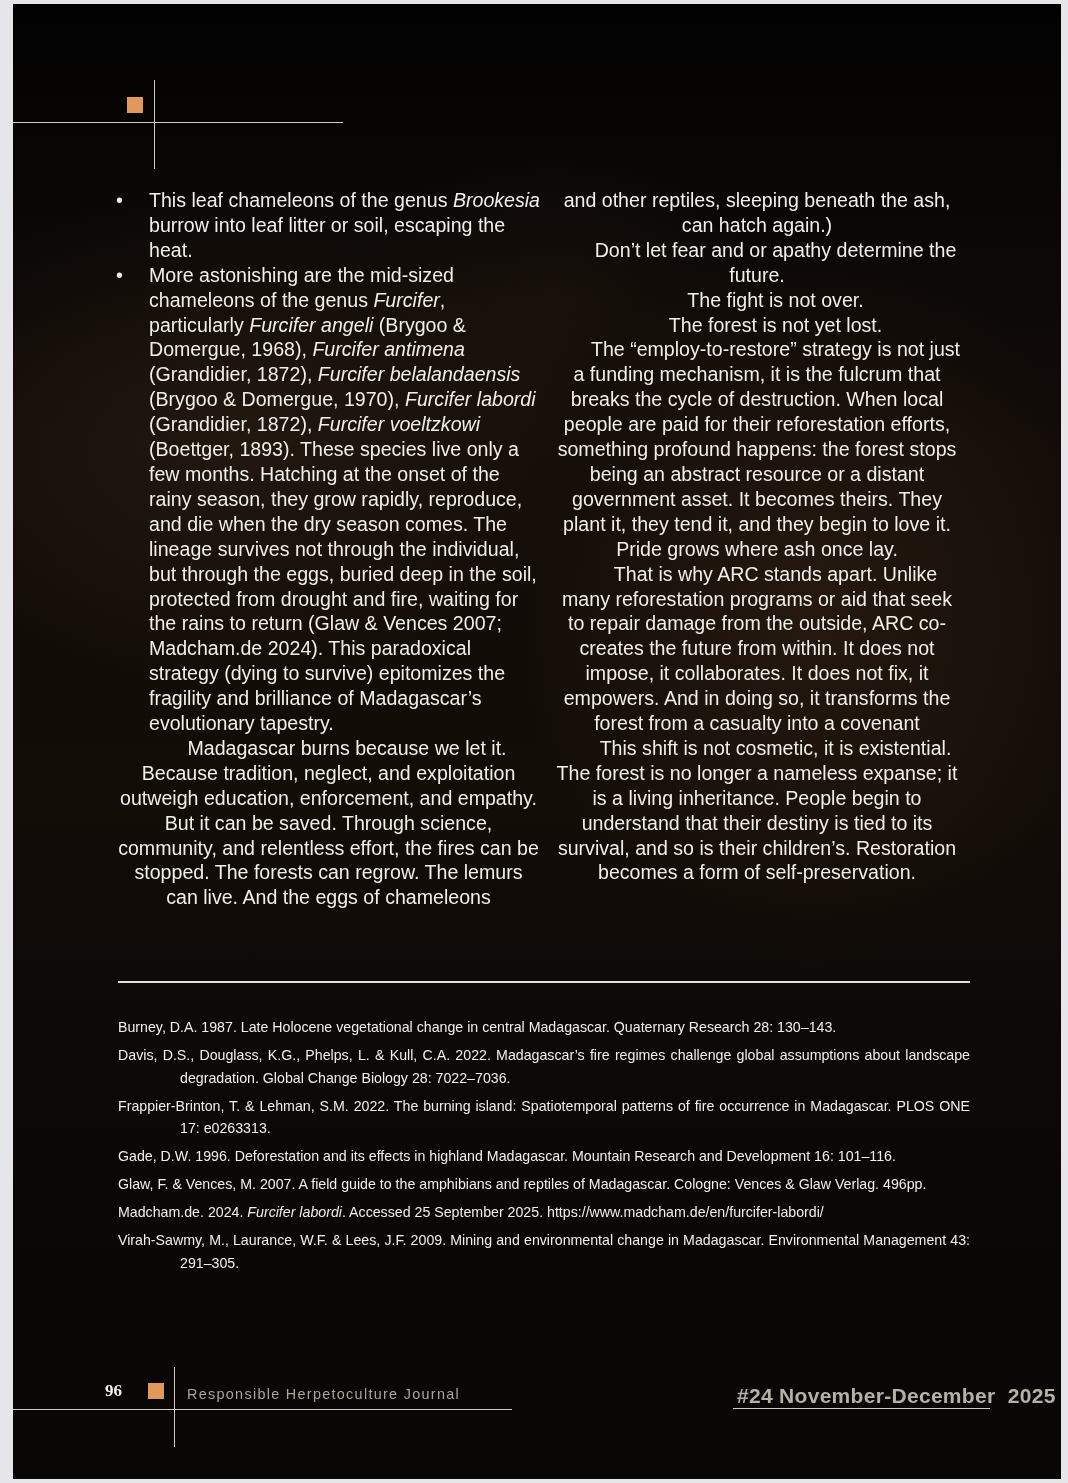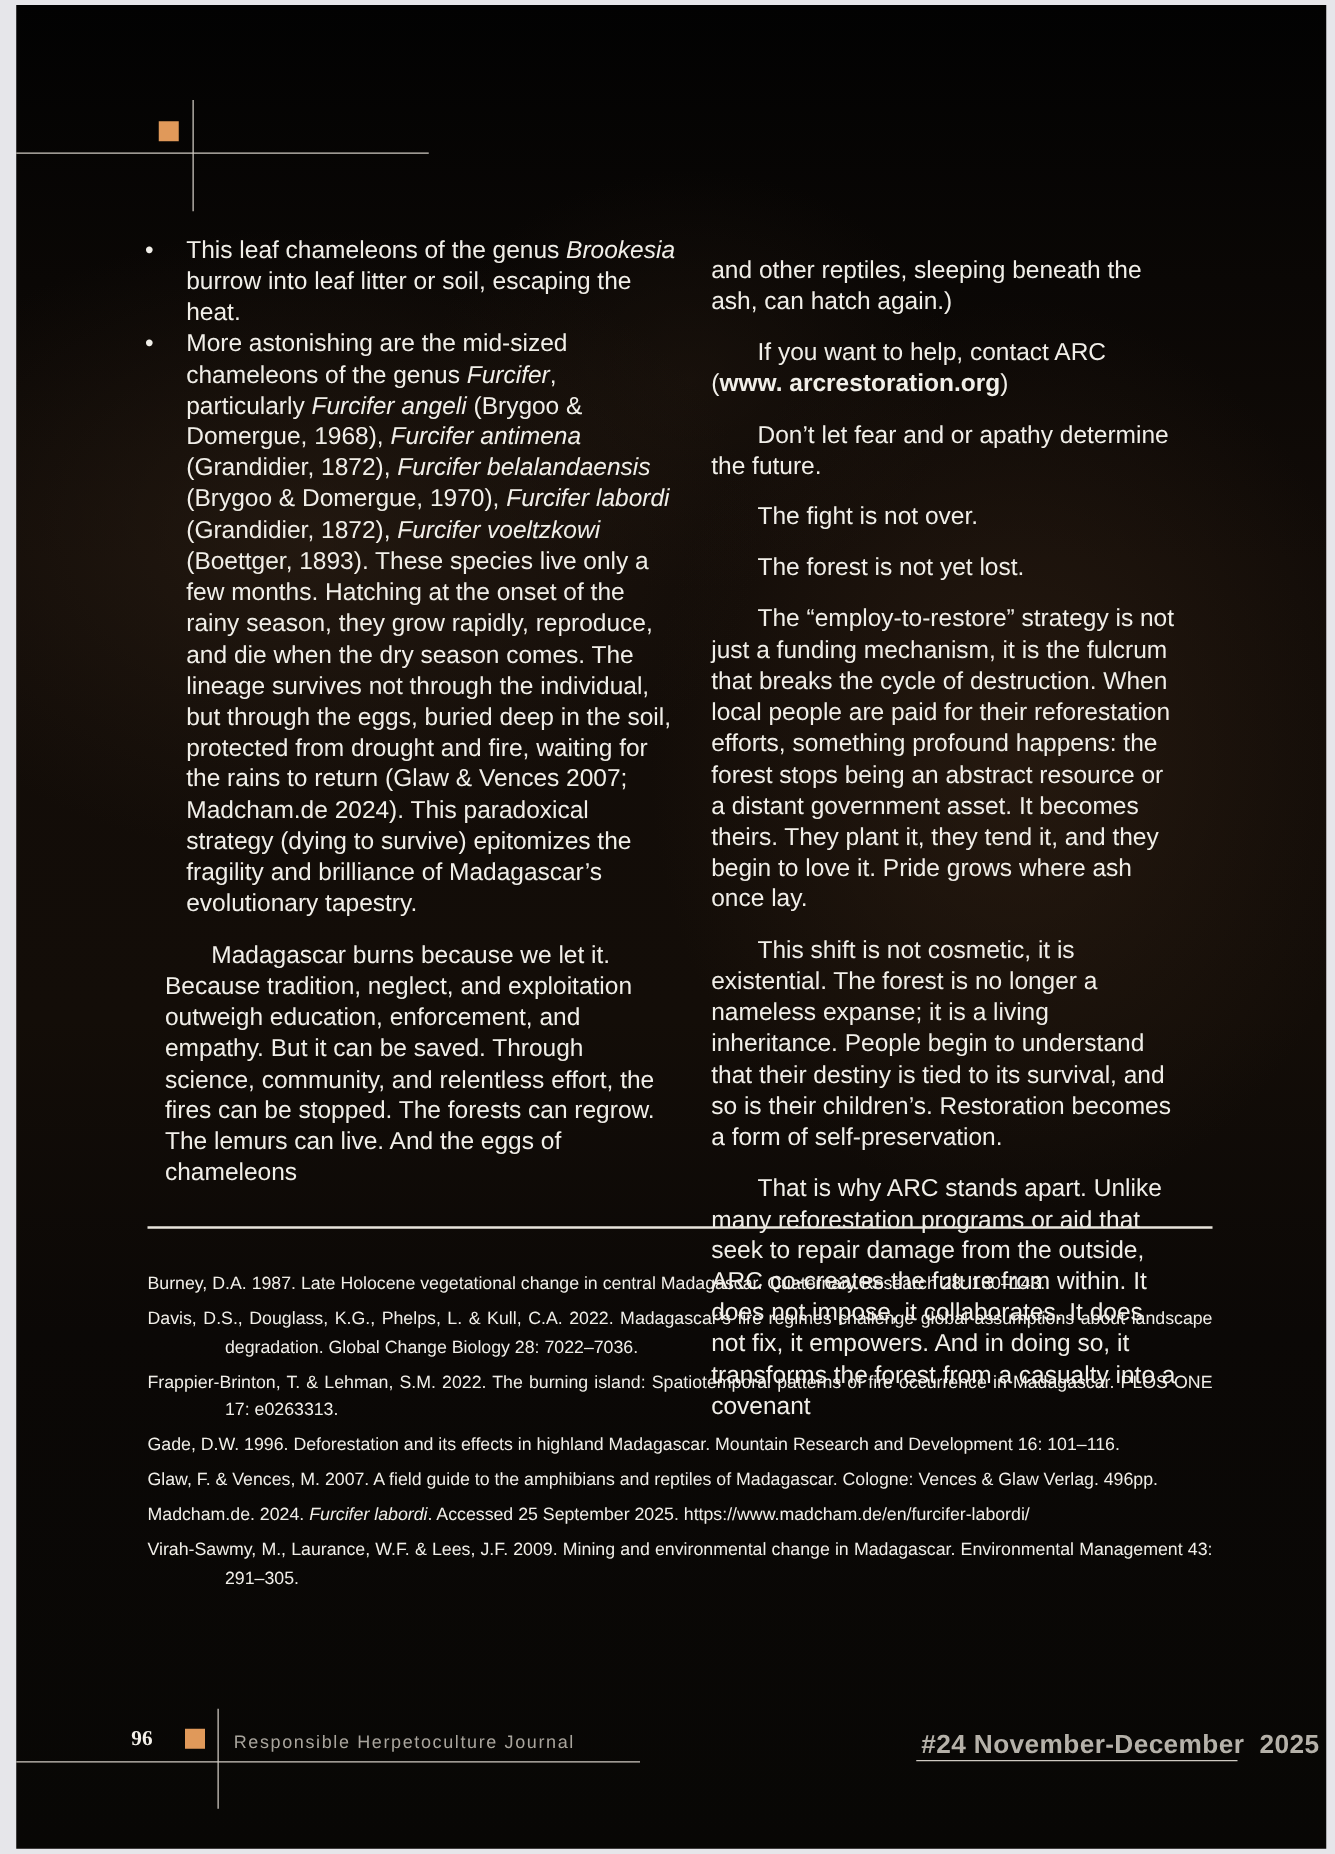--- a/index.html
+++ b/index.html
@@ -16,21 +16,21 @@
       radial-gradient(ellipse 420px 520px at 800px 600px, rgba(60,40,24,0.45), rgba(0,0,0,0) 70%),
       radial-gradient(ellipse 300px 240px at 540px 300px, rgba(40,28,18,0.4), rgba(0,0,0,0) 70%),
       linear-gradient(180deg, #020202 0%, #120c08 30%, #130d08 55%, #0b0806 72%, #080705 100%);
     color: #f1efe9;
   }
   .deco-hline { position: absolute; height: 1px; background: #cfcac2; }
   .deco-vline { position: absolute; width: 1px; background: #cfcac2; }
   .accent-square { position: absolute; width: 16px; height: 16px; background: #e0995a; }
 
   .col { position: absolute; font-size: 19.6px; line-height: 24.9px; }
-  .col p { margin: 16px; }
+  .col p { margin: 0; text-align: center; }
   .indent { text-indent: 37px; }
   .bullets { list-style: none; margin: 0; padding: 0; }
   .bullets li { position: relative; padding-left: 33px; }
   .bullets li .bullet { position: absolute; left: 0; top: 0; }
   em, .it { font-style: italic; }
   b { font-weight: bold; }
 
   .section-heading {
     font-family: "Liberation Sans Narrow", "Liberation Sans", sans-serif;
     font-weight: bold; font-size: 27px; letter-spacing: -1px;
@@ -65,27 +65,26 @@
       <li>
         <span class="bullet">•</span>
         <span><span>More astonishing are the mid-sized chameleons of the genus </span><span class="it">Furcifer</span><span>, particularly </span><span class="it">Furcifer angeli</span><span> (Brygoo &amp; Domergue, 1968), </span><span class="it">Furcifer antimena</span><span> (Grandidier, 1872), </span><span class="it">Furcifer belalandaensis</span><span> (Brygoo &amp; Domergue, 1970), </span><span class="it">Furcifer labordi</span><span> (Grandidier, 1872), </span><span class="it">Furcifer voeltzkowi</span><span> (Boettger, 1893). These species live only a few months. Hatching at the onset of the rainy season, they grow rapidly, reproduce, and die when the dry season comes. The lineage survives not through the individual, but through the eggs, buried deep in the soil, protected from drought and fire, waiting for the rains to return (Glaw &amp; Vences 2007; Madcham.de 2024). This paradoxical strategy (dying to survive) epitomizes the fragility and brilliance of Madagascar’s evolutionary tapestry.</span></span>
       </li>
     </ul>
     <p class="indent">Madagascar burns because we let it. Because tradition, neglect, and exploitation outweigh education, enforcement, and empathy. But it can be saved. Through science, community, and relentless effort, the fires can be stopped. The forests can regrow. The lemurs can live. And the eggs of chameleons</p>
   </div>
 
   <div class="col" style="left:540px; top:184px; width:408px;">
     <p>and other reptiles, sleeping beneath the ash, can hatch again.)</p>
-    <p class="indent"><span>If you want to help, contact ARC (</span><b>www. arcrestoration.org</b><span>)</span></p>
     <p class="indent">Don’t let fear and or apathy determine the future.</p>
     <p class="indent">The fight is not over.</p>
     <p class="indent">The forest is not yet lost.</p>
     <p class="indent">The “employ-to-restore” strategy is not just a funding mechanism, it is the fulcrum that breaks the cycle of destruction. When local people are paid for their reforestation efforts, something profound happens: the forest stops being an abstract resource or a distant government asset. It becomes theirs. They plant it, they tend it, and they begin to love it. Pride grows where ash once lay.</p>
+    <p class="indent">That is why ARC stands apart. Unlike many reforestation programs or aid that seek to repair damage from the outside, ARC co-creates the future from within. It does not impose, it collaborates. It does not fix, it empowers. And in doing so, it transforms the forest from a casualty into a covenant</p>
     <p class="indent">This shift is not cosmetic, it is existential. The forest is no longer a nameless expanse; it is a living inheritance. People begin to understand that their destiny is tied to its survival, and so is their children’s. Restoration becomes a form of self-preservation.</p>
-    <p class="indent">That is why ARC stands apart. Unlike many reforestation programs or aid that seek to repair damage from the outside, ARC co-creates the future from within. It does not impose, it collaborates. It does not fix, it empowers. And in doing so, it transforms the forest from a casualty into a covenant</p>
   </div>
 
   <div class="divider"></div>
 
   <div class="refs">
     <p class="ref"><span>Burney, D.A. 1987. Late Holocene vegetational change in central Madagascar. Quaternary Research 28: 130–143.</span></p>
     <p class="ref"><span>Davis, D.S., Douglass, K.G., Phelps, L. &amp; Kull, C.A. 2022. Madagascar’s fire regimes challenge global assumptions about landscape degradation. Global Change Biology 28: 7022–7036.</span></p>
     <p class="ref"><span>Frappier-Brinton, T. &amp; Lehman, S.M. 2022. The burning island: Spatiotemporal patterns of fire occurrence in Madagascar. PLOS ONE 17: e0263313.</span></p>
     <p class="ref"><span>Gade, D.W. 1996. Deforestation and its effects in highland Madagascar. Mountain Research and Development 16: 101–116.</span></p>
     <p class="ref"><span>Glaw, F. &amp; Vences, M. 2007. A field guide to the amphibians and reptiles of Madagascar. Cologne: Vences &amp; Glaw Verlag. 496pp.</span></p>

